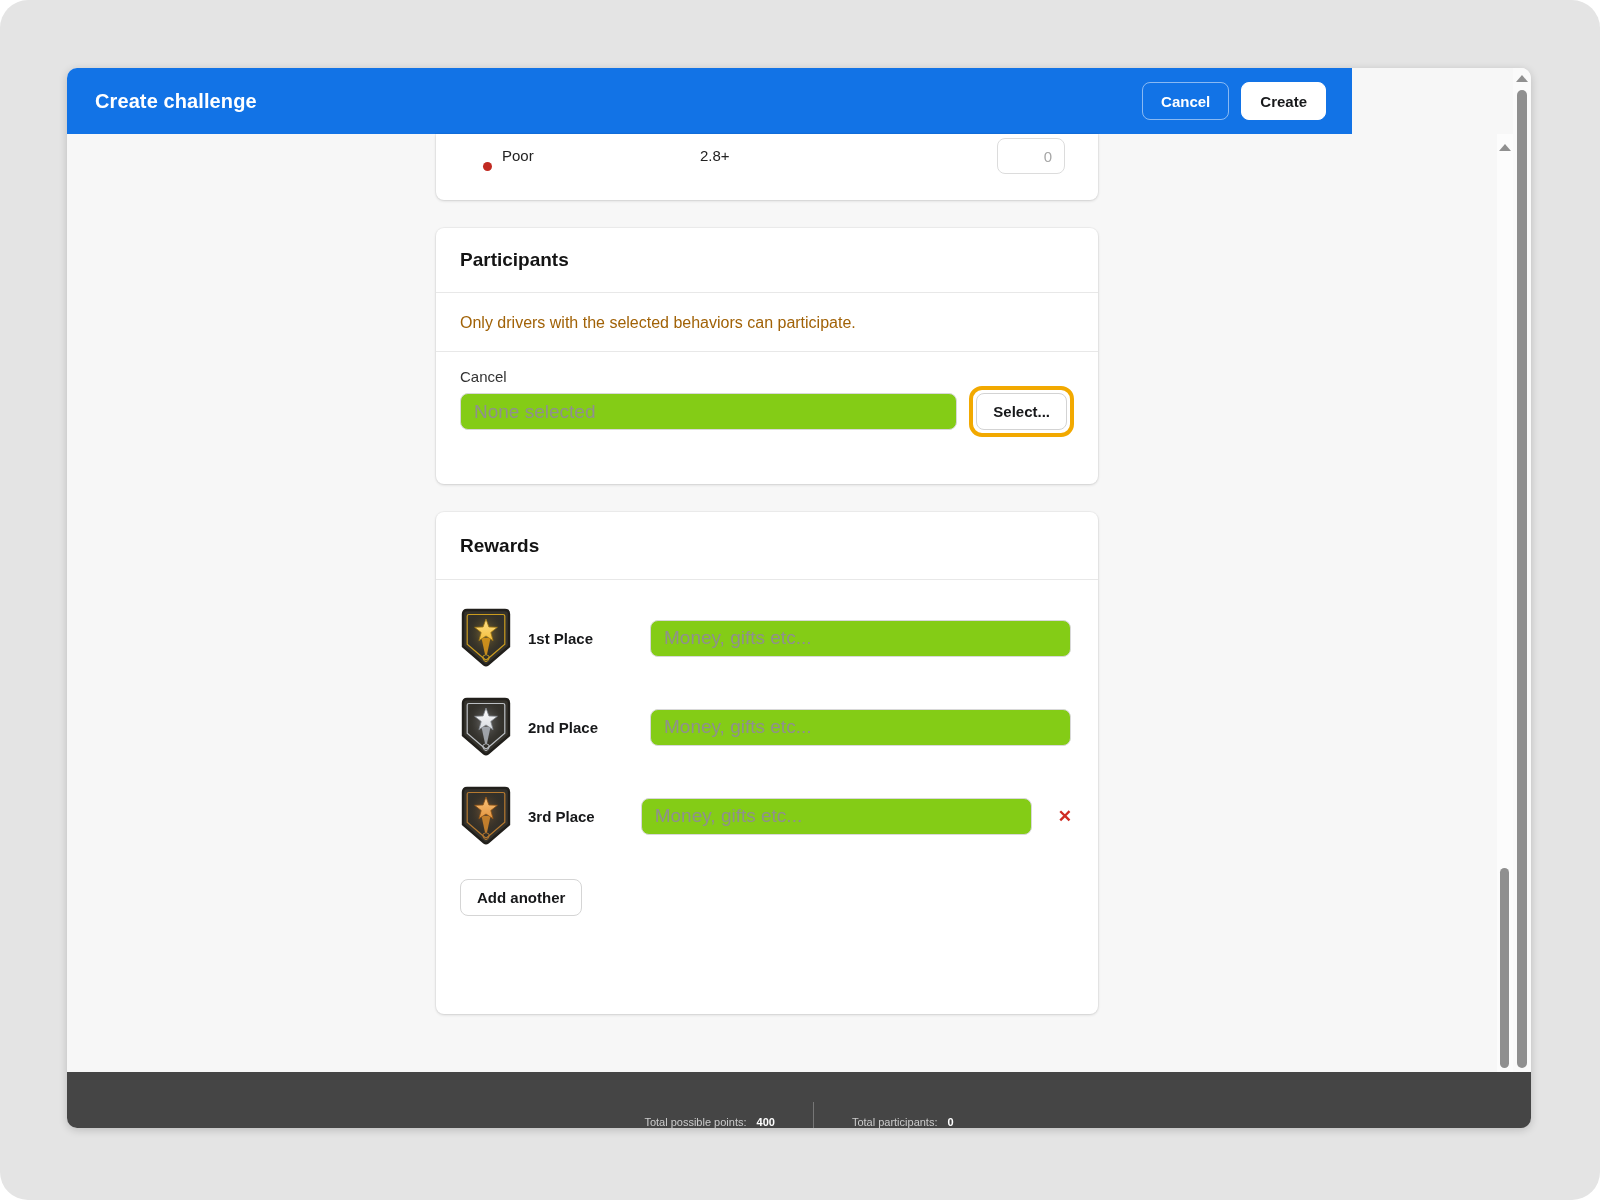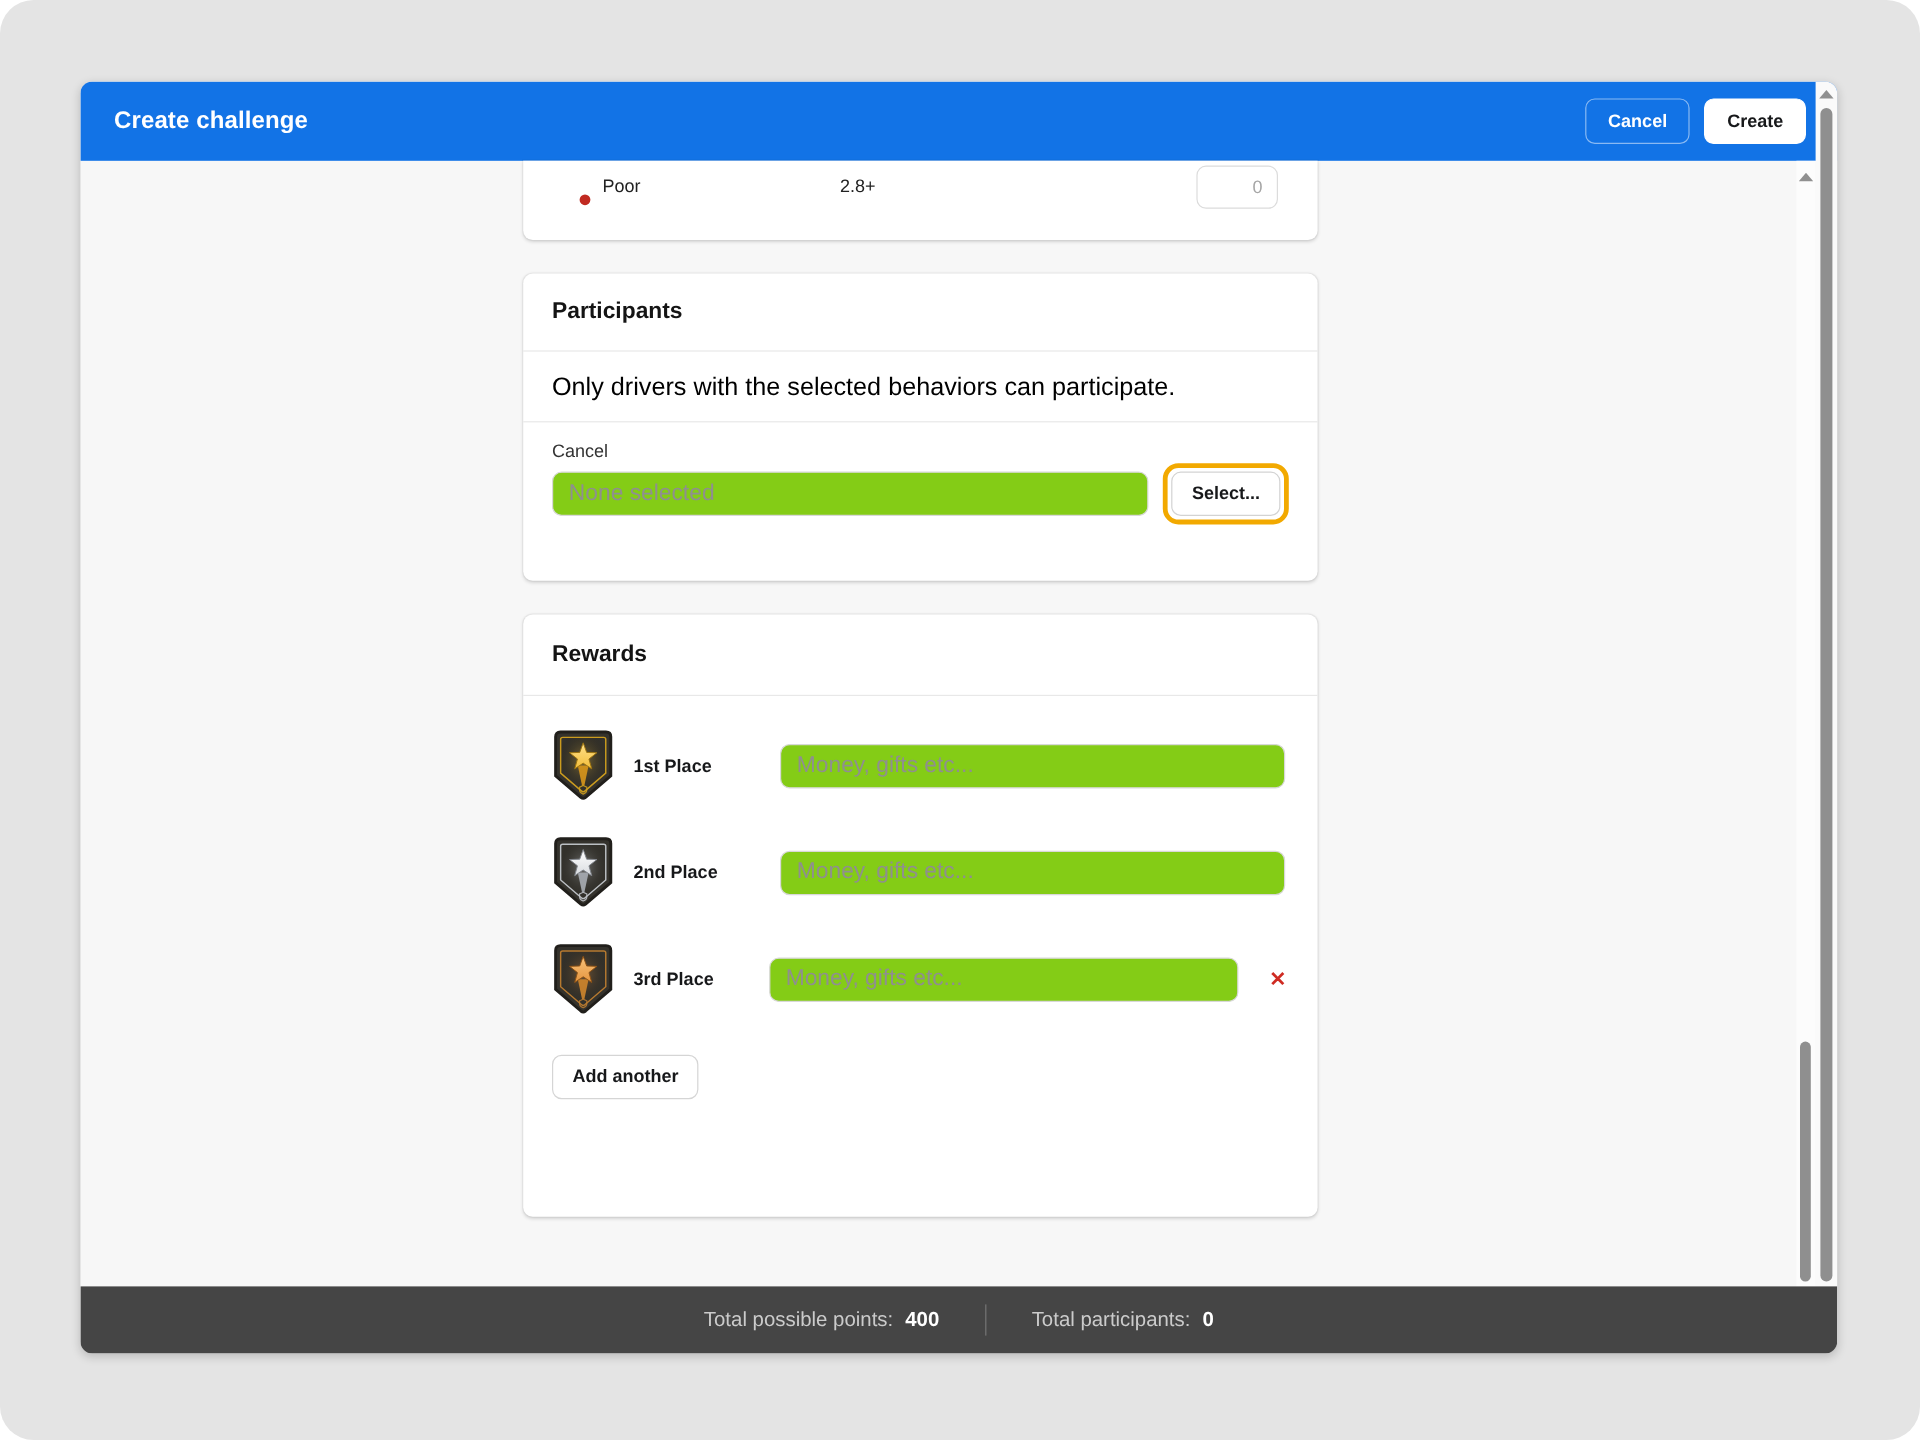--- a/index.html
+++ b/index.html
@@ -8,21 +8,21 @@
     background:var(--page-bg,#E4E4E4);border-radius:28px;
     font-family:"Liberation Sans", sans-serif;color:#1d1d1f;
   }
   .dialog{
     position:absolute;left:67px;top:68px;width:1464px;height:1060px;
     background:var(--content-bg,#F7F7F7);border-radius:10px;overflow:hidden;
     box-shadow:0 2px 8px rgba(0,0,0,.18);
   }
   
   .hdr{
-    position:absolute;left:0;top:0;height:66px;width:1464px;
+    position:absolute;left:0;top:0;height:66px;width:1285px;
     background:var(--header-blue,#1273E6);display:flex;align-items:center;
     padding:0 26px 0 28px;box-sizing:border-box;
   }
   .hdr-title{font-size:20px;font-weight:700;color:#fff;letter-spacing:.1px;}
   .hdr-actions{margin-left:auto;display:flex;gap:12px;}
   .btn{font-family:inherit;font-size:15px;font-weight:700;border-radius:8px;height:38px;
        padding:0 18px;cursor:pointer;}
   .btn-cancel{background:transparent;border:1px solid rgba(255,255,255,.5);color:#fff;}
   .btn-create{background:#fff;border:1px solid #fff;color:#17181a;}
   
@@ -38,21 +38,21 @@
   .sb-inner .sb-arrow{top:10px;}
   
   .card{position:absolute;left:369px;width:662px;background:var(--card-bg,#fff);
     border-radius:8px;box-shadow:0 1px 3px rgba(0,0,0,.14),0 0 0 1px rgba(0,0,0,.03);
     box-sizing:border-box;}
   .card-cut{top:66px;height:66px;border-radius:0 0 8px 8px;}
   .card-participants{top:160px;height:256px;}
   .card-rewards{top:444px;height:502px;}
   .sec-title{display:flex;align-items:center;padding:0 24px;font-size:19px;font-weight:700;
     color:#141414;border-bottom:1px solid #E8E8E8;box-sizing:border-box;}
-  .sec-desc{padding:0 24px;font-size:21px;color:#000000;line-height:23px;
+  .sec-desc{padding:0 24px;font-size:16px;color:#a16207;line-height:23px;
     border-bottom:1px solid #E8E8E8;box-sizing:border-box;display:flex;align-items:center;}
   
   .dot{position:absolute;left:47px;top:28px;width:9px;height:9px;border-radius:50%;
     background:var(--poor-dot,#C12A21);}
   .beh-label{position:absolute;left:66px;top:13px;font-size:15px;color:#222;}
   .beh-threshold{position:absolute;left:264px;top:13px;font-size:15px;color:#222;}
   .beh-points{position:absolute;right:33px;top:4px;width:68px;height:36px;border:1px solid #DCDCDC;
     border-radius:8px;background:#fff;text-align:right;padding:0 12px;box-sizing:border-box;
     font-family:inherit;font-size:15px;color:#444;}
   .beh-points::placeholder{color:#A6A6A6;}
@@ -75,21 +75,21 @@
   .rw-row{display:flex;align-items:center;height:60px;margin-bottom:29px;}
   .rw-label{margin-left:16px;width:122px;font-size:15px;font-weight:700;color:#17181a;}
   .rw-input{width:421px;}
   .remove-x{margin-left:24px;background:none;border:none;color:var(--danger-red,#CF2B22);
     font-size:17px;font-weight:700;cursor:pointer;font-family:inherit;line-height:1;padding:2px;}
   .btn-add{margin:4px 0 0 24px;background:#fff;border:1px solid #D5D5D5;color:#17181a;
     height:37px;border-radius:8px;font-family:inherit;font-size:15px;font-weight:700;
     padding:0 16px;cursor:pointer;}
   
   .ftr{position:absolute;left:0;right:0;bottom:0;height:56px;background:var(--footer-bg,#454545);
-    display:flex;align-items:center;justify-content:center;font-size:17px;}
+    display:flex;align-items:flex-end;justify-content:center;font-size:11px;}
   .ftr-label{color:#CBCBCB;}
   .ftr-value{color:#fff;font-weight:700;margin-left:10px;}
   .ftr-div{width:1px;height:26px;background:#767676;margin:0 38px;}
   .badge-wrap{width:52px;height:60px;flex:0 0 52px;}
 </style>
 </head>
 <body>
 
 <div class="stage">
   <div class="dialog">

